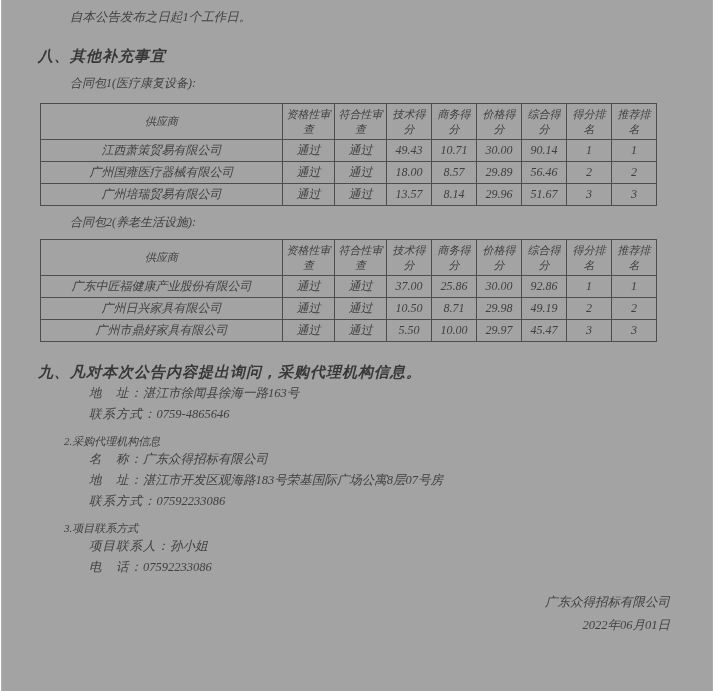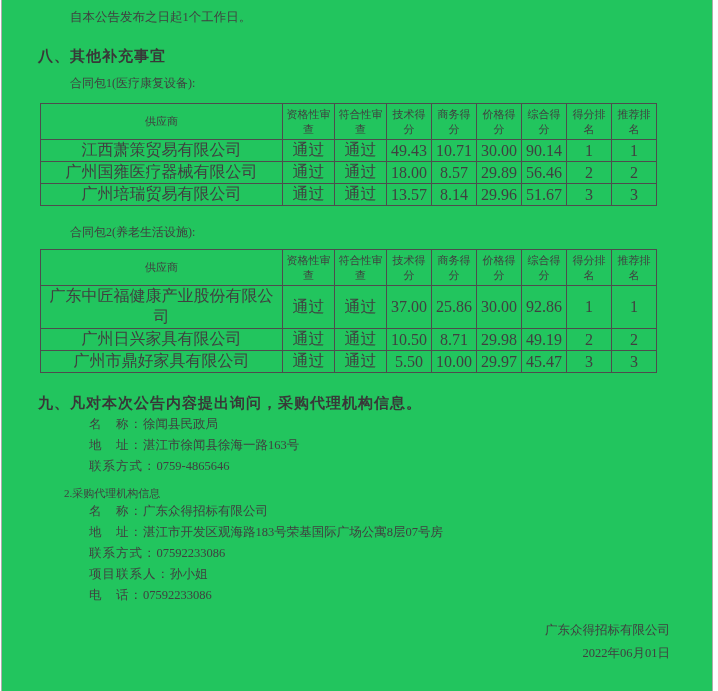--- a/index.html
+++ b/index.html
@@ -9,30 +9,31 @@
     color:#404040;
     overflow:hidden;
   }
   .page {
     box-sizing:border-box;
     margin-left:1px;
     width:712px; height:691px;
     border-left:1px solid #adadad;
     border-right:1px solid #adadad;
     overflow:hidden;
-    background:#22c55e;
+    background:#a3a3a3;
+    font-style:italic;
   }
   .intro { margin:9px 0 0 68px; font-size:12.5px; line-height:17px; }
   .sec-heading {
     margin:20px 0 0 36px;
     font-size:15px; font-weight:bold; color:#383838;
     line-height:21px; letter-spacing:1px;
   }
   .pkg-label { margin:8px 0 0 68px; font-size:12px; line-height:17px; }
-  .pkg-label.second { margin-top:18px; }
+  .pkg-label.second { margin-top:8px; }
   table.score-table {
     border-collapse:collapse;
     table-layout:fixed;
     margin:11px 0 0 38px;
     width:616px;
     font-size:11px;
     color:#404040;
   }
   table.score-table.second { margin-top:8px; }
   .score-table th, .score-table td {
@@ -40,21 +41,21 @@
     text-align:center;
     vertical-align:middle;
     font-weight:normal;
     overflow:hidden;
   }
   .score-table th {
     height:36px; line-height:15px;
     padding:1px 2px; box-sizing:border-box;
     word-break:break-all;
   }
-  .score-table td { height:21px; padding:0 2px; font-size:16px; }
+  .score-table td { height:21px; padding:0 2px; font-size:12px; }
   .contact-group-heading { margin:9px 0 0 62px; font-size:11px; line-height:15px; }
   .contact-line { margin:0 0 0 87px; font-size:12.5px; line-height:21px; }
   .contact-line .lbl { letter-spacing:1px; }
   .footer { margin-top:13px; padding-right:42px; text-align:right; font-size:12.5px; line-height:23px; }
 </style>
 </head>
 <body>
 
 <div class="page">
 
@@ -185,29 +186,29 @@
         <td>29.97</td>
         <td>45.47</td>
         <td>3</td>
         <td>3</td>
       </tr>
     </tbody>
   </table>
 
   <h2 class="sec-heading">九、凡对本次公告内容提出询问，采购代理机构信息。</h2>
 
-  <p class="contact-line"><span class="lbl">名　称：</span><span>徐闻县民政局</span></p>
   <p class="contact-line"><span class="lbl">地　址：</span><span>湛江市徐闻县徐海一路163号</span></p>
   <p class="contact-line"><span class="lbl">联系方式：</span><span>0759-4865646</span></p>
 
   <p class="contact-group-heading">2.采购代理机构信息</p>
   <p class="contact-line"><span class="lbl">名　称：</span><span>广东众得招标有限公司</span></p>
   <p class="contact-line"><span class="lbl">地　址：</span><span>湛江市开发区观海路183号荣基国际广场公寓8层07号房</span></p>
   <p class="contact-line"><span class="lbl">联系方式：</span><span>07592233086</span></p>
 
+  <p class="contact-group-heading">3.项目联系方式</p>
   <p class="contact-line"><span class="lbl">项目联系人：</span><span>孙小姐</span></p>
   <p class="contact-line"><span class="lbl">电　话：</span><span>07592233086</span></p>
 
   <div class="footer">
     <p style="margin:0">广东众得招标有限公司</p>
     <p style="margin:0">2022年06月01日</p>
   </div>
 
 </div>
 

